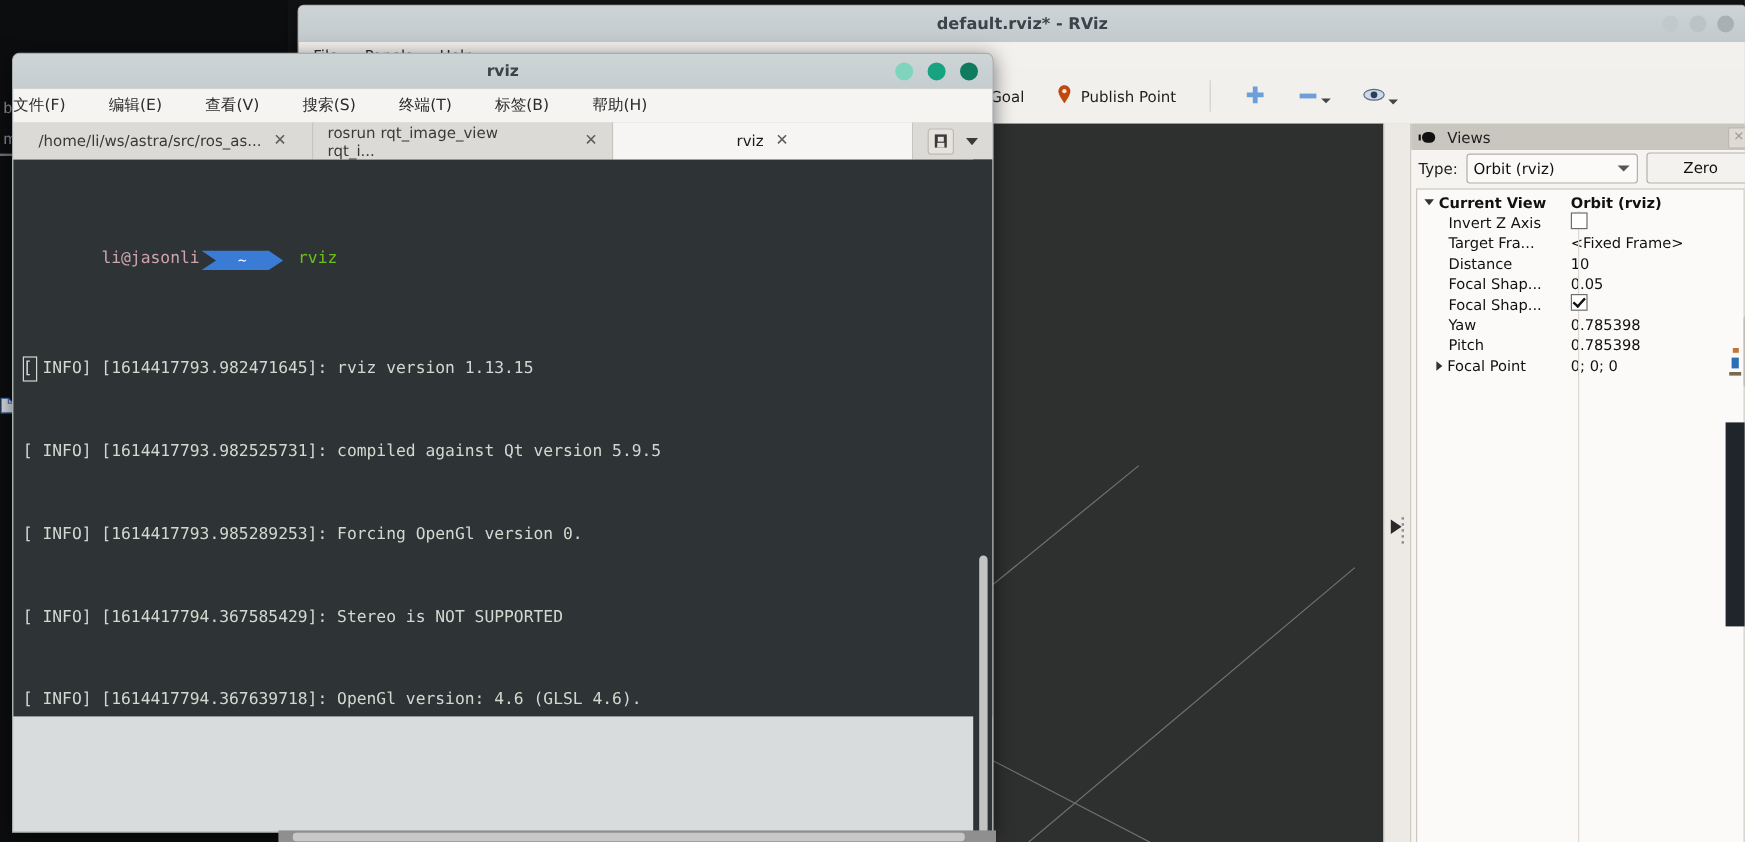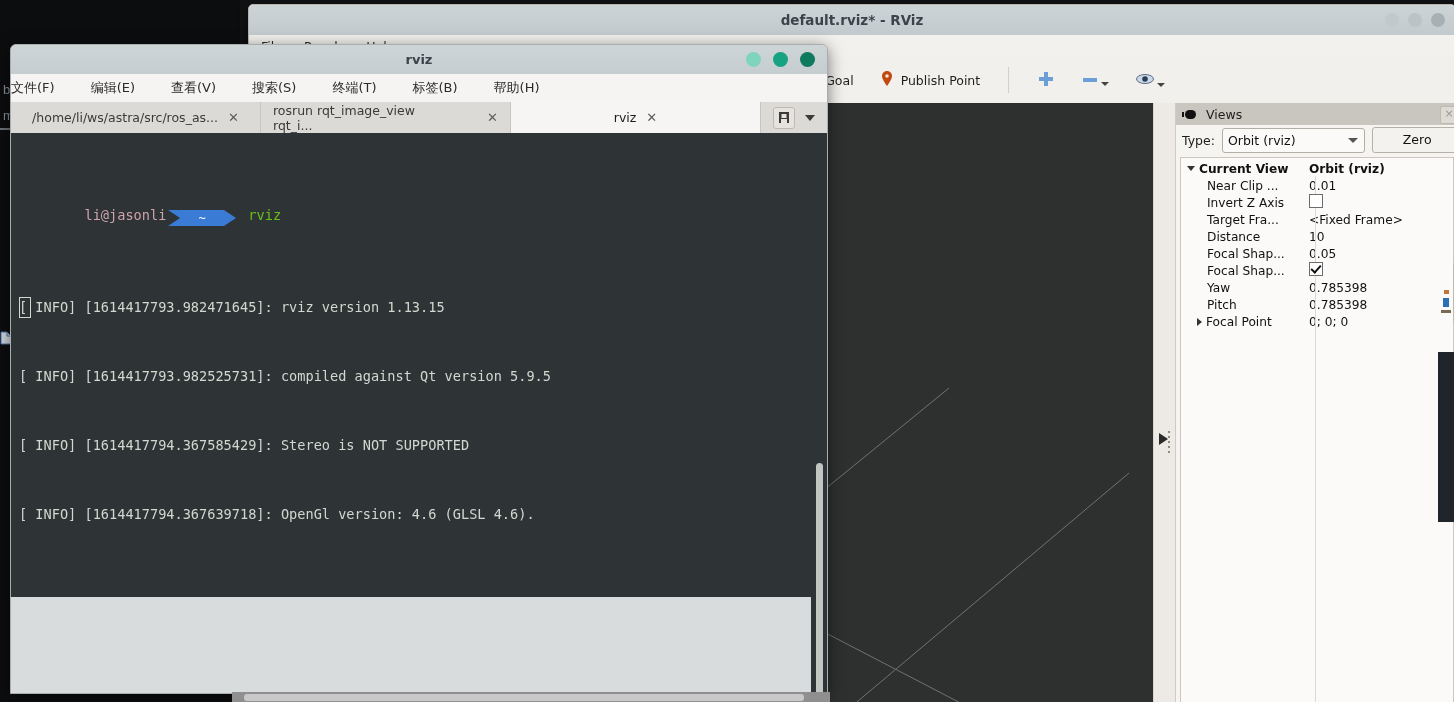--- a/index.html
+++ b/index.html
@@ -370,27 +370,20 @@
       <div id="tree-divider"></div>
 
       <div class="tree-row" style="margin-top:2px;">
         <span class="tree-key bold">
             <i class="tw-caret-down"></i>
             <span>Current View</span>
           </span>
         <span class="tree-val bold">Orbit (rviz)</span>
       </div>
 
-      <div class="tree-row">
-        <span class="tree-key">
-            <i class="tw-indent"></i>
-            <span>Near Clip ...</span>
-          </span>
-        <span class="tree-val">0.01</span>
-      </div>
 
       <div class="tree-row">
         <span class="tree-key">
             <i class="tw-indent"></i>
             <span>Invert Z Axis</span>
           </span>
         <span class="tree-val"><span class="chk"></span></span>
       </div>
 
       <div class="tree-row">
@@ -507,20 +500,21 @@
   <div id="term-body">
     <div id="term-text">
       <div>
         <span class="ps1-user">li@jasonli</span><span class="seg-arrow"><svg width="82" height="18" viewBox="0 0 82 18" style="vertical-align:-4px">
               <path d="M2 1 L58 1 L70 9 L58 17 L2 17 L14 9 Z" fill="#3a7bd5"></path>
               <text x="36" y="13" font-size="12" fill="#ffffff" text-anchor="middle" font-family="DejaVu Sans Mono, monospace">~</text>
             </svg></span><span class="ps1-cmd">rviz</span>
       </div>
       <div class="log-line">[ INFO] [1614417793.982471645]: rviz version 1.13.15</div>
       <div class="log-line">[ INFO] [1614417793.982525731]: compiled against Qt version 5.9.5</div>
+      <div class="log-line">[ INFO] [1614417793.985289253]: Forcing OpenGl version 0.</div>
       <div class="log-line">[ INFO] [1614417794.367585429]: Stereo is NOT SUPPORTED</div>
       <div class="log-line">[ INFO] [1614417794.367639718]: OpenGl version: 4.6 (GLSL 4.6).</div>
     </div>
     <div id="term-cursor"></div>
     <div id="term-scrollbar-track">
       <div id="term-scrollbar-thumb"></div>
     </div>
   </div>
 </div>
 

